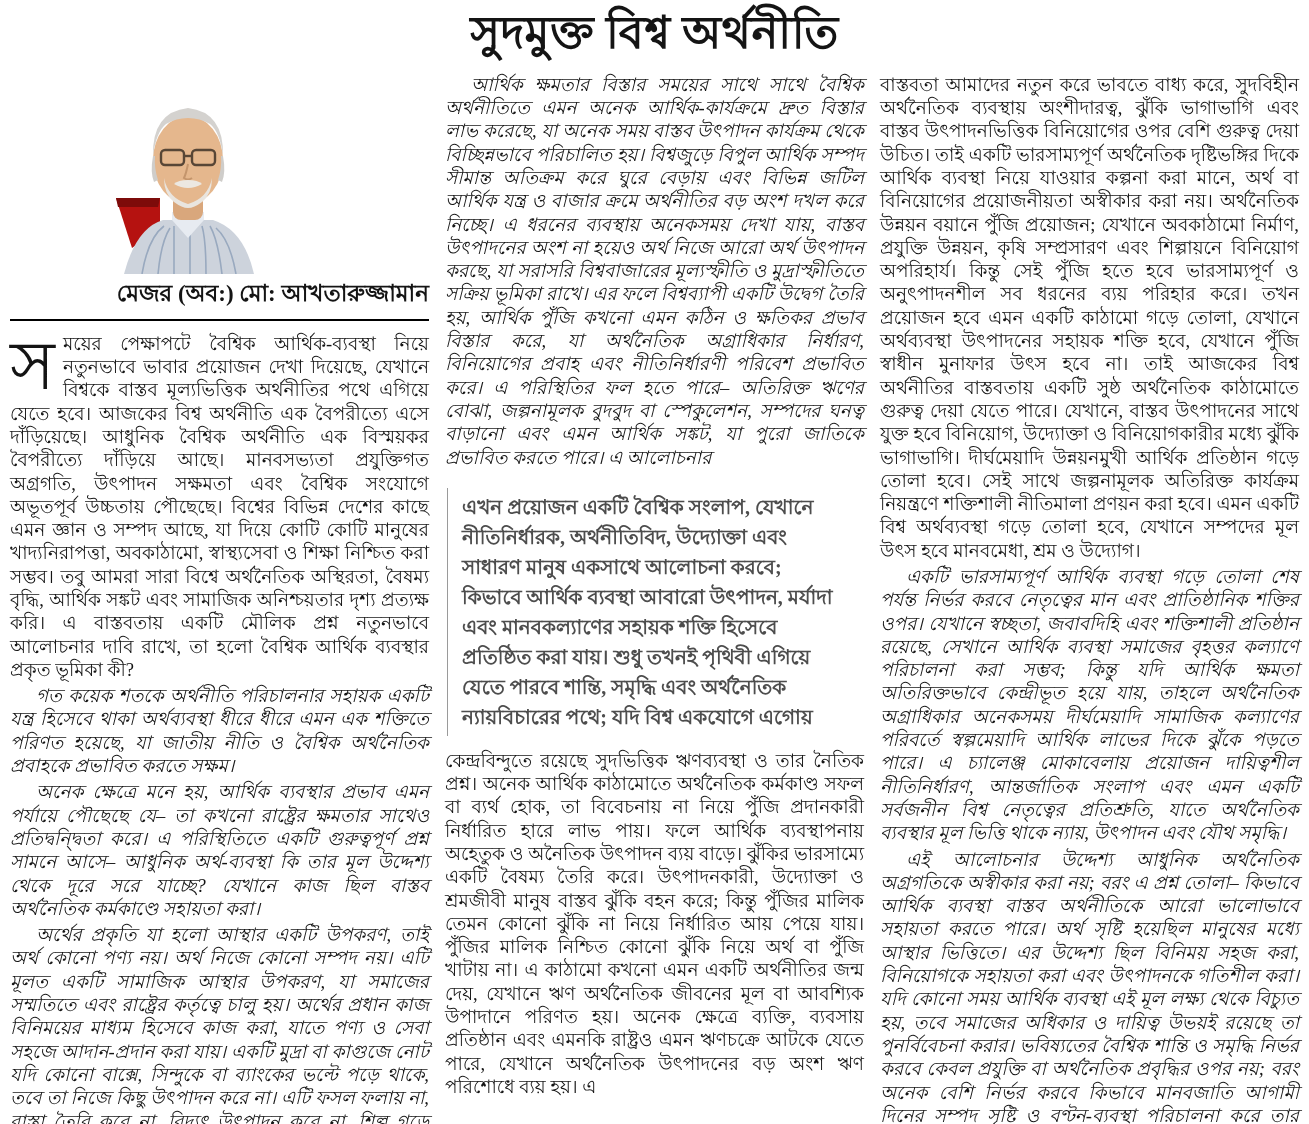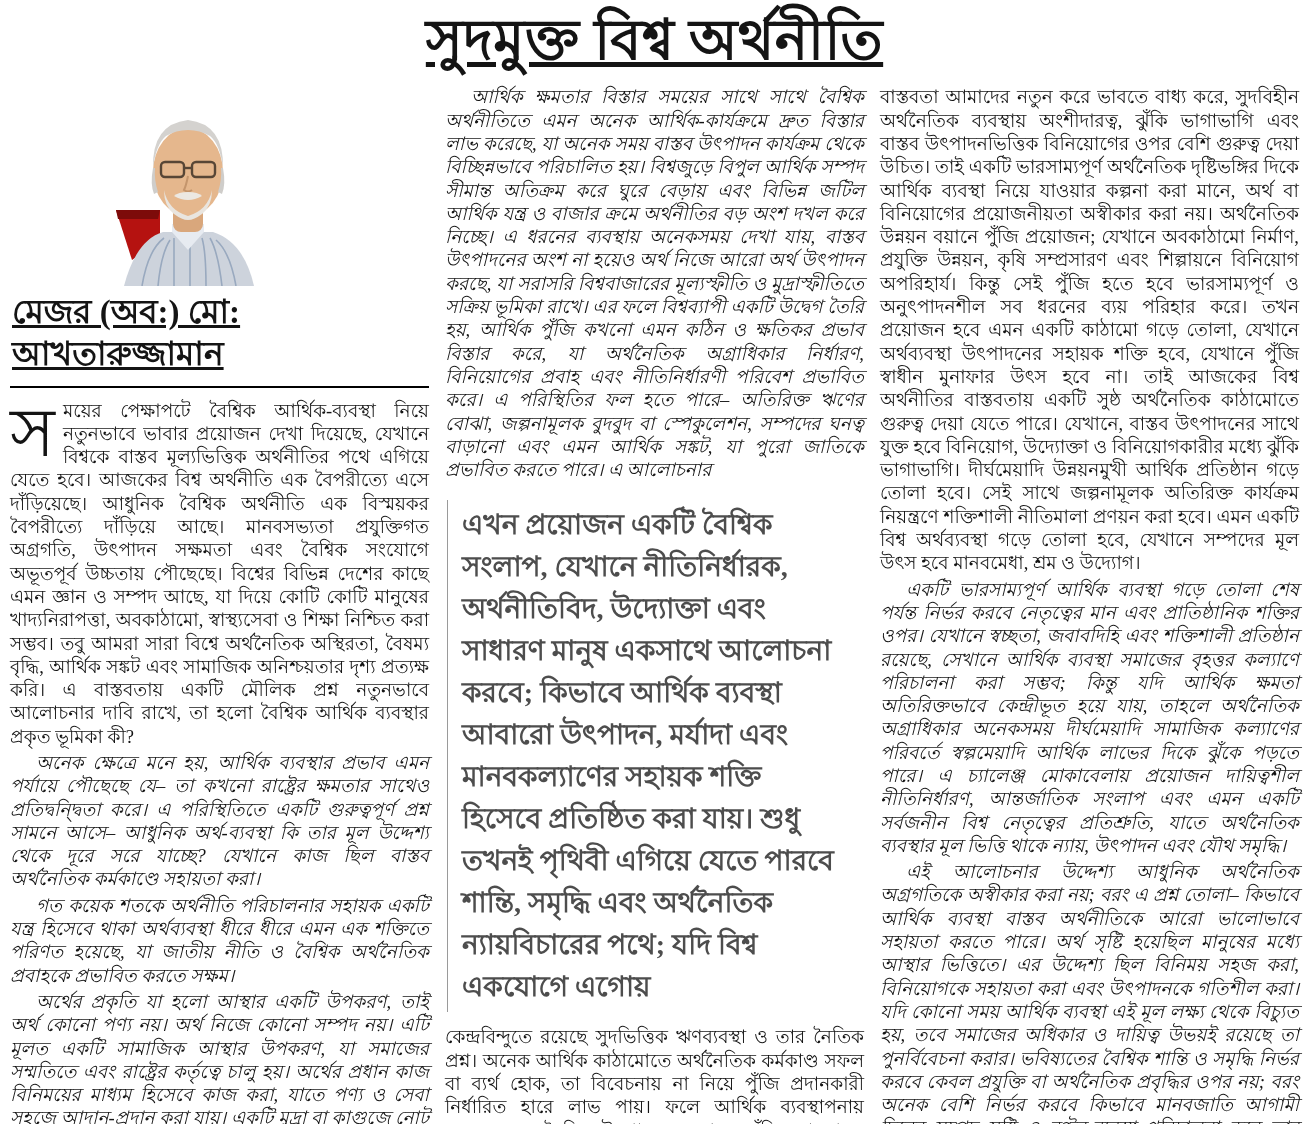--- a/index.html
+++ b/index.html
@@ -2,36 +2,36 @@
 <html lang="bn"><head>
 <meta charset="utf-8">
 <style>
   html,body{margin:0;padding:0;background:#e8e8e8;}
   .page{
     width:1309px;height:1124px;background:#ffffff;margin:0 auto;
     padding:6px 10px;box-sizing:border-box;overflow:hidden;
     font-family:"Liberation Serif","DejaVu Serif",serif;color:#141414;
   }
   .headline{
-    text-align:center;font-size:56px;font-weight:bold;letter-spacing:0.5px;
-    margin:2px 0 14px 0;line-height:1.15;text-decoration:underline;
+    text-align:center;font-size:45px;font-weight:bold;letter-spacing:0.5px;
+    margin:2px 0 14px 0;line-height:1.15;
   }
   .columns{display:flex;gap:16px;align-items:flex-start;}
   .col{flex:1 1 0;font-size:18.5px;line-height:1.26;text-align:justify;}
   .col p{margin:0 0 3px 0;}
   .col p.indent{text-indent:26px;font-style:italic;}
   .photo-wrap{width:162px;height:198px;margin:2px 0 4px 96px;}
-  .byline{font-size:33px;font-weight:bold;margin:6px 0 10px 2px;text-align:left;text-decoration:underline;}
+  .byline{font-size:23px;font-weight:bold;margin:6px 0 10px 2px;text-align:right;}
   .rule{border-top:2px solid #000;margin:0 0 12px 0;height:0;}
   .dropcap{
     float:left;font-size:68px;line-height:54px;padding:6px 8px 0 0;
     font-weight:normal;
   }
   .pullquote{
-    font-size:28px;line-height:1.5;font-weight:bold;color:#4d4d4d;
+    font-size:20px;line-height:1.5;font-weight:bold;color:#4d4d4d;
     text-align:left;border-left:1px solid #9a9a9a;
     padding:4px 4px 4px 14px;margin:18px 24px 14px 2px;
   }
 </style>
 </head>
 <body>
 
 <div class="page">
 
   <h1 class="headline">সুদমুক্ত বিশ্ব অর্থনীতি</h1>
@@ -73,22 +73,22 @@
 
           <path d="M82 88 Q80 98 78 102 Q82 105 86 102" fill="none" stroke="#c4956c" stroke-width="2"></path>
 
           <path d="M58 102 Q62 122 82 128 Q102 122 106 102 Q106 118 96 126 Q88 132 82 132 Q76 132 68 126 Q58 118 58 102 Z" fill="#e9e5df"></path>
           <path d="M68 108 Q82 116 96 108 Q92 104 82 104 Q72 104 68 108 Z" fill="#ece8e2"></path>
         </svg>
       </div>
       <div class="byline">মেজর (অব:) মো: আখতারুজ্জামান</div>
       <div class="rule"></div>
       <p><span class="dropcap">স</span><span>ময়ের পেক্ষাপটে বৈশ্বিক আর্থিক-ব্যবস্থা নিয়ে নতুনভাবে ভাবার প্রয়োজন দেখা দিয়েছে, যেখানে বিশ্বকে বাস্তব মূল্যভিত্তিক অর্থনীতির পথে এগিয়ে যেতে হবে। আজকের বিশ্ব অর্থনীতি এক বৈপরীত্যে এসে দাঁড়িয়েছে। আধুনিক বৈশ্বিক অর্থনীতি এক বিস্ময়কর বৈপরীত্যে দাঁড়িয়ে আছে। মানবসভ্যতা প্রযুক্তিগত অগ্রগতি, উৎপাদন সক্ষমতা এবং বৈশ্বিক সংযোগে অভূতপূর্ব উচ্চতায় পৌছেছে। বিশ্বের বিভিন্ন দেশের কাছে এমন জ্ঞান ও সম্পদ আছে, যা দিয়ে কোটি কোটি মানুষের খাদ্যনিরাপত্তা, অবকাঠামো, স্বাস্থ্যসেবা ও শিক্ষা নিশ্চিত করা সম্ভব। তবু আমরা সারা বিশ্বে অর্থনৈতিক অস্থিরতা, বৈষম্য বৃদ্ধি, আর্থিক সঙ্কট এবং সামাজিক অনিশ্চয়তার দৃশ্য প্রত্যক্ষ করি। এ বাস্তবতায় একটি মৌলিক প্রশ্ন নতুনভাবে আলোচনার দাবি রাখে, তা হলো বৈশ্বিক আর্থিক ব্যবস্থার প্রকৃত ভূমিকা কী?</span></p>
+      <p class="indent">গত কয়েক শতকে অর্থনীতি পরিচালনার সহায়ক একটি যন্ত্র হিসেবে থাকা অর্থব্যবস্থা ধীরে ধীরে এমন এক শক্তিতে পরিণত হয়েছে, যা জাতীয় নীতি ও বৈশ্বিক অর্থনৈতিক প্রবাহকে প্রভাবিত করতে সক্ষম।</p>
       <p class="indent">অনেক ক্ষেত্রে মনে হয়, আর্থিক ব্যবস্থার প্রভাব এমন পর্যায়ে পৌছেছে যে– তা কখনো রাষ্ট্রের ক্ষমতার সাথেও প্রতিদ্বন্দ্বিতা করে। এ পরিস্থিতিতে একটি গুরুত্বপূর্ণ প্রশ্ন সামনে আসে– আধুনিক অর্থ-ব্যবস্থা কি তার মূল উদ্দেশ্য থেকে দূরে সরে যাচ্ছে? যেখানে কাজ ছিল বাস্তব অর্থনৈতিক কর্মকাণ্ডে সহায়তা করা।</p>
-      <p class="indent">গত কয়েক শতকে অর্থনীতি পরিচালনার সহায়ক একটি যন্ত্র হিসেবে থাকা অর্থব্যবস্থা ধীরে ধীরে এমন এক শক্তিতে পরিণত হয়েছে, যা জাতীয় নীতি ও বৈশ্বিক অর্থনৈতিক প্রবাহকে প্রভাবিত করতে সক্ষম।</p>
       <p class="indent">অর্থের প্রকৃতি যা হলো আস্থার একটি উপকরণ, তাই অর্থ কোনো পণ্য নয়। অর্থ নিজে কোনো সম্পদ নয়। এটি মূলত একটি সামাজিক আস্থার উপকরণ, যা সমাজের সম্মতিতে এবং রাষ্ট্রের কর্তৃত্বে চালু হয়। অর্থের প্রধান কাজ বিনিময়ের মাধ্যম হিসেবে কাজ করা, যাতে পণ্য ও সেবা সহজে আদান-প্রদান করা যায়। একটি মুদ্রা বা কাগুজে নোট যদি কোনো বাক্সে, সিন্দুকে বা ব্যাংকের ভল্টে পড়ে থাকে, তবে তা নিজে কিছু উৎপাদন করে না। এটি ফসল ফলায় না, রাস্তা তৈরি করে না, বিদ্যুৎ উৎপাদন করে না, শিল্প গড়ে তোলে না কিংবা কোনো সেবা প্রদান করে না। বাস্তব সম্পদ সৃষ্টি হয় তখন, যখন মানুষের জ্ঞান, দক্ষতা, উদ্যোগ এবং শ্রম প্রাকৃতিক সম্পদকে রূপান্তর করে উৎপাদনে পরিণত করে। যেখানে ছাপানো নোট বা মুদ্রার কোনো প্রত্যক্ষ ভূমিকা থাকে না। যখন অর্থ কৃষি, শিল্প, প্রযুক্তি বা অবকাঠামোয় বিনিয়োগ হয়, তখন তা বাস্তব মূল্য সৃষ্টির অংশ হয়ে ওঠে। সেখানে ঝুঁকি, পরিশ্রম ও উদ্ভাবন একত্রে নতুন সম্পদ তৈরি করে। কিন্তু যখন অর্থ কেবল নির্ধারিত সুদের বিনিময়ে ধার দিয়ে আয় করে, তখন একটি ভিন্ন বাস্তবতা তৈরি হয়। তখন মুনাফা উৎপাদন প্রক্রিয়ায় অংশগ্রহণের মাধ্যমে নয়; বরং শুধু পুঁজির মালিকানায় অর্জিত হয়, যা আজকে বিশ্ব অর্থনীতিকে শোষণের হাতিয়ারে রূপান্তরিত করেছে।</p>
     </div>
 
     <div class="col">
       <p class="indent">আর্থিক ক্ষমতার বিস্তার সময়ের সাথে সাথে বৈশ্বিক অর্থনীতিতে এমন অনেক আর্থিক-কার্যক্রমে দ্রুত বিস্তার লাভ করেছে, যা অনেক সময় বাস্তব উৎপাদন কার্যক্রম থেকে বিচ্ছিন্নভাবে পরিচালিত হয়। বিশ্বজুড়ে বিপুল আর্থিক সম্পদ সীমান্ত অতিক্রম করে ঘুরে বেড়ায় এবং বিভিন্ন জটিল আর্থিক যন্ত্র ও বাজার ক্রমে অর্থনীতির বড় অংশ দখল করে নিচ্ছে। এ ধরনের ব্যবস্থায় অনেকসময় দেখা যায়, বাস্তব উৎপাদনের অংশ না হয়েও অর্থ নিজে আরো অর্থ উৎপাদন করছে, যা সরাসরি বিশ্ববাজারের মূল্যস্ফীতি ও মুদ্রাস্ফীতিতে সক্রিয় ভূমিকা রাখে। এর ফলে বিশ্বব্যাপী একটি উদ্বেগ তৈরি হয়, আর্থিক পুঁজি কখনো এমন কঠিন ও ক্ষতিকর প্রভাব বিস্তার করে, যা অর্থনৈতিক অগ্রাধিকার নির্ধারণ, বিনিয়োগের প্রবাহ এবং নীতিনির্ধারণী পরিবেশ প্রভাবিত করে। এ পরিস্থিতির ফল হতে পারে– অতিরিক্ত ঋণের বোঝা, জল্পনামূলক বুদবুদ বা স্পেকুলেশন, সম্পদের ঘনত্ব বাড়ানো এবং এমন আর্থিক সঙ্কট, যা পুরো জাতিকে প্রভাবিত করতে পারে। এ আলোচনার</p>
       <div class="pullquote">এখন প্রয়োজন একটি বৈশ্বিক সংলাপ, যেখানে নীতিনির্ধারক, অর্থনীতিবিদ, উদ্যোক্তা এবং সাধারণ মানুষ একসাথে আলোচনা করবে; কিভাবে আর্থিক ব্যবস্থা আবারো উৎপাদন, মর্যাদা এবং মানবকল্যাণের সহায়ক শক্তি হিসেবে প্রতিষ্ঠিত করা যায়। শুধু তখনই পৃথিবী এগিয়ে যেতে পারবে শান্তি, সমৃদ্ধি এবং অর্থনৈতিক ন্যায়বিচারের পথে; যদি বিশ্ব একযোগে এগোয়</div>
       <p>কেন্দ্রবিন্দুতে রয়েছে সুদভিত্তিক ঋণব্যবস্থা ও তার নৈতিক প্রশ্ন। অনেক আর্থিক কাঠামোতে অর্থনৈতিক কর্মকাণ্ড সফল বা ব্যর্থ হোক, তা বিবেচনায় না নিয়ে পুঁজি প্রদানকারী নির্ধারিত হারে লাভ পায়। ফলে আর্থিক ব্যবস্থাপনায় অহেতুক ও অনৈতিক উৎপাদন ব্যয় বাড়ে। ঝুঁকির ভারসাম্যে একটি বৈষম্য তৈরি করে। উৎপাদনকারী, উদ্যোক্তা ও শ্রমজীবী মানুষ বাস্তব ঝুঁকি বহন করে; কিন্তু পুঁজির মালিক তেমন কোনো ঝুঁকি না নিয়ে নির্ধারিত আয় পেয়ে যায়। পুঁজির মালিক নিশ্চিত কোনো ঝুঁকি নিয়ে অর্থ বা পুঁজি খাটায় না। এ কাঠামো কখনো এমন একটি অর্থনীতির জন্ম দেয়, যেখানে ঋণ অর্থনৈতিক জীবনের মূল বা আবশ্যিক উপাদানে পরিণত হয়। অনেক ক্ষেত্রে ব্যক্তি, ব্যবসায় প্রতিষ্ঠান এবং এমনকি রাষ্ট্রও এমন ঋণচক্রে আটকে যেতে পারে, যেখানে অর্থনৈতিক উৎপাদনের বড় অংশ ঋণ পরিশোধে ব্যয় হয়। এ</p>
     </div>
 
     <div class="col">

